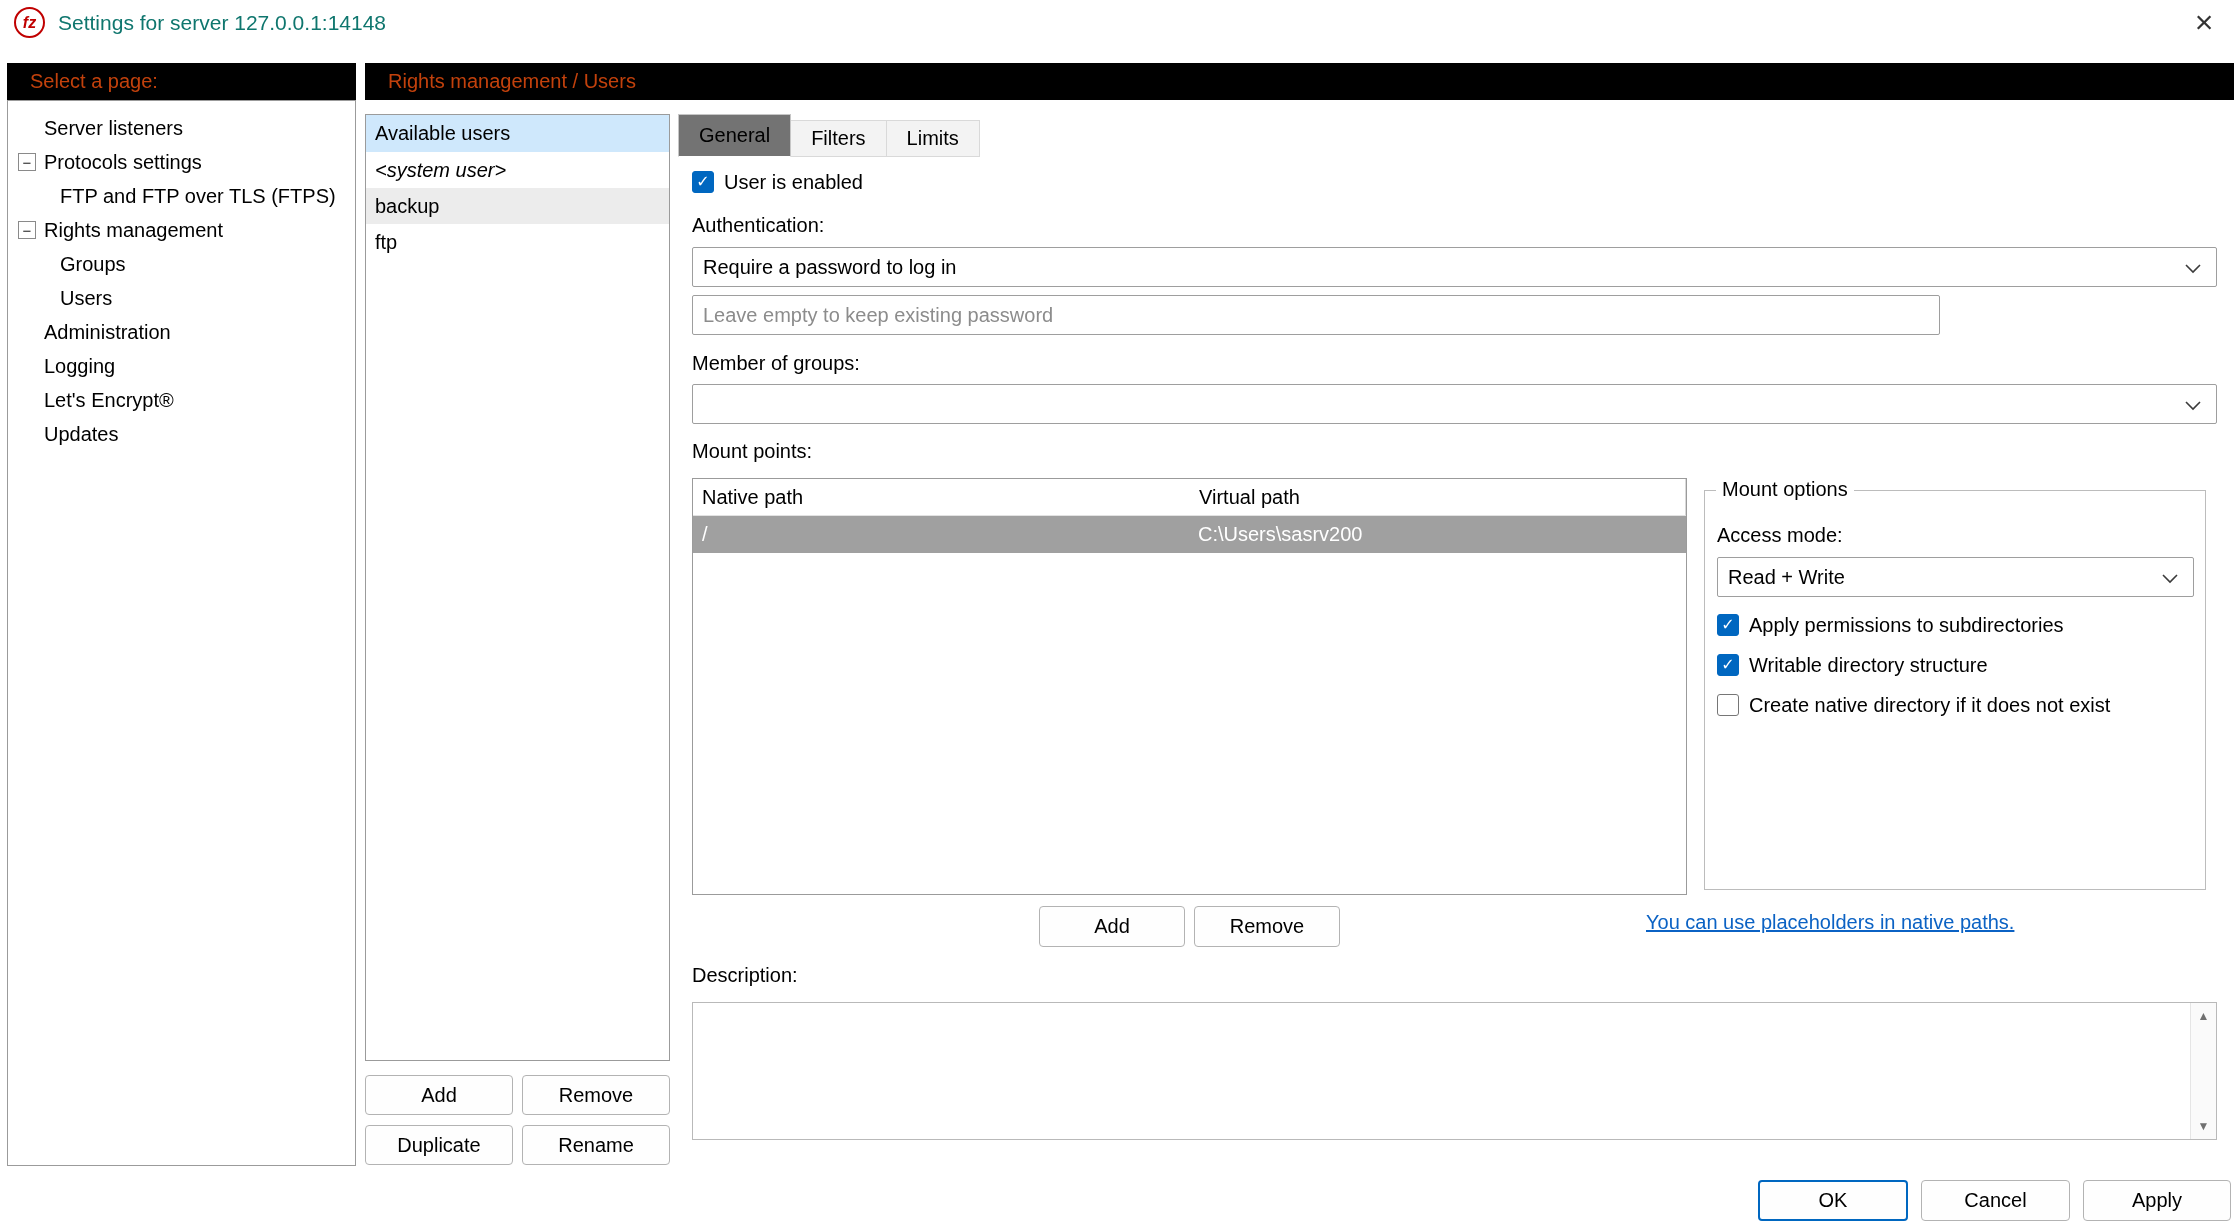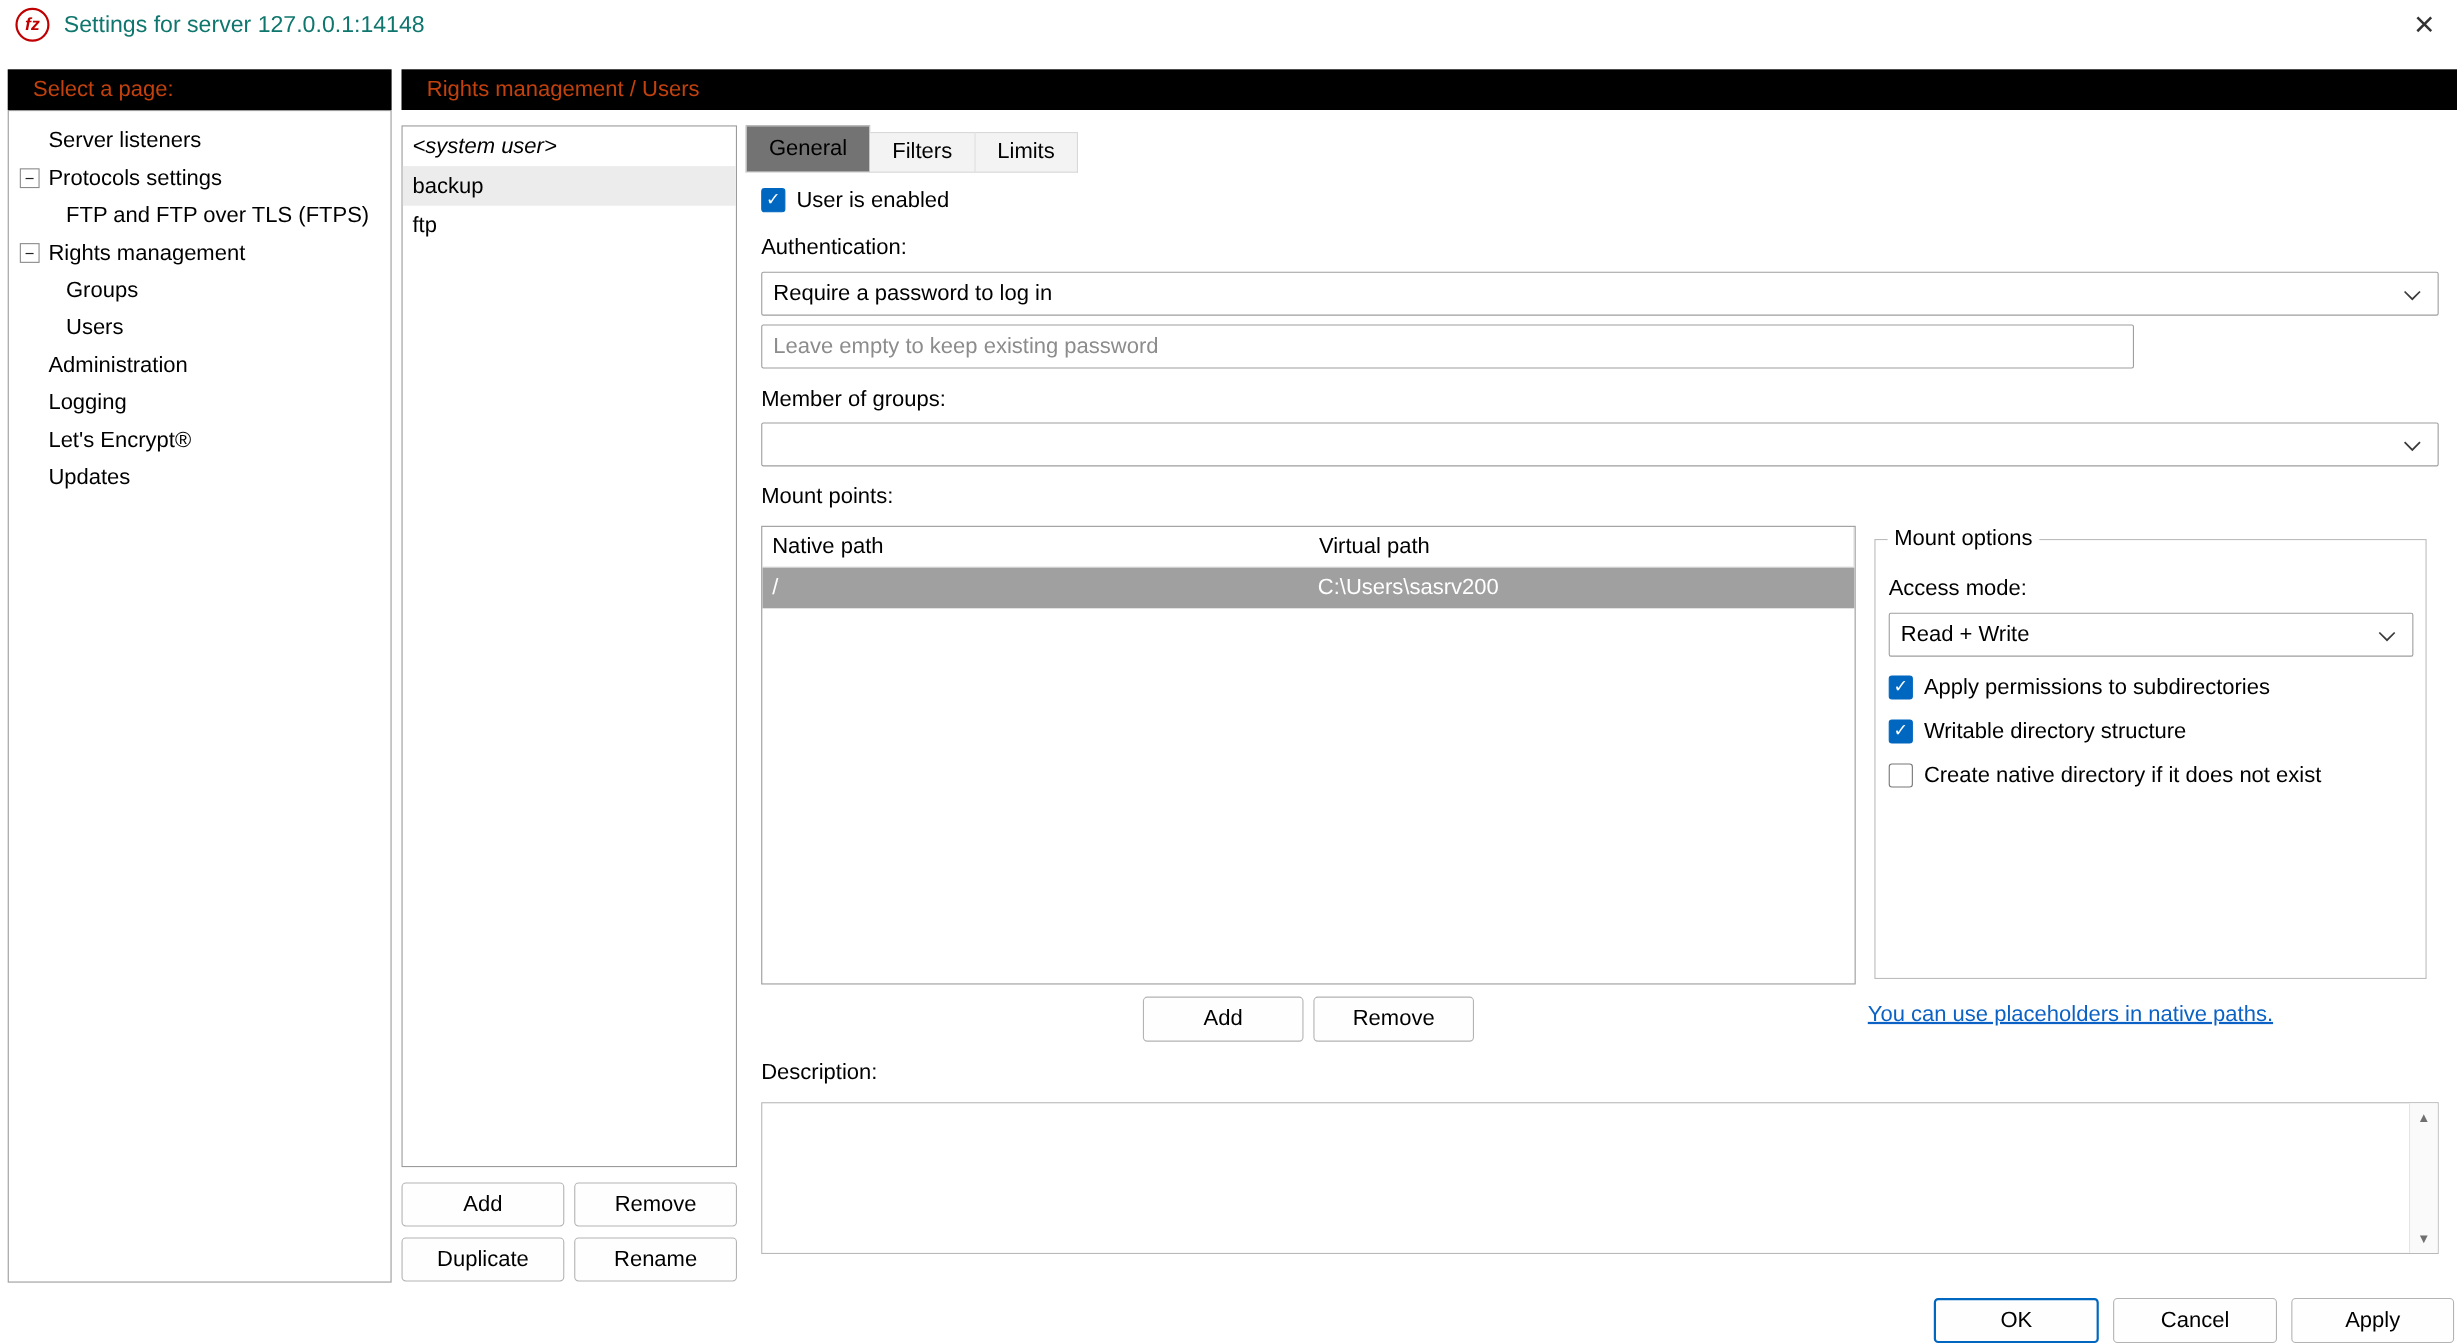--- a/index.html
+++ b/index.html
@@ -104,21 +104,21 @@
     border:1px solid #bcbcbc; }
   .groupbox-title { position:absolute; left:1716px; top:478px; background:#fff;
     padding:0 6px; font-size:20px; }
   .cbx-opt1 { left:1717px; top:611px; }
   .cbx-opt2 { left:1717px; top:651px; }
   .cbx-opt3 { left:1717px; top:691px; }
 
   .btn-add-mount    { left:1039px; top:906px; width:146px; height:41px; }
   .btn-remove-mount { left:1194px; top:906px; width:146px; height:41px; }
 
-  .link { position:absolute; left:1698px; top:911px; color:#0b62c4;
+  .link { position:absolute; left:1646px; top:911px; color:#0b62c4;
     text-decoration:underline; font-size:20px; white-space:nowrap; cursor:pointer; }
 
   
   .desc-box { position:absolute; left:692px; top:1002px; width:1525px; height:138px;
     border:1px solid #b9b9b9; background:#fff; }
   .desc-text { position:absolute; left:0; top:0; right:26px; bottom:0; padding:6px 10px; outline:none; }
   .vscroll { position:absolute; right:0; top:0; width:26px; height:100%;
     background:#fafafa; border-left:1px solid #e5e5e5; }
   .scroll-arrow { position:absolute; left:0; width:25px; height:26px; display:flex;
     align-items:center; justify-content:center; font-size:12px; color:#707070; }
@@ -173,20 +173,21 @@
     </div>
     <div class="tree-row lvl1">
       <span class="lbl">Let's Encrypt®</span>
     </div>
     <div class="tree-row lvl1">
       <span class="lbl">Updates</span>
     </div>
   </div>
 
   <div class="users-panel">
+    <div class="users-header">Available users</div>
     <div class="user-row sys">&lt;system user&gt;</div>
     <div class="user-row sel">backup</div>
     <div class="user-row">ftp</div>
   </div>
   <div class="btn btn-add-user">Add</div>
   <div class="btn btn-remove-user">Remove</div>
   <div class="btn btn-duplicate">Duplicate</div>
   <div class="btn btn-rename">Rename</div>
 
   <div class="tabstrip">

